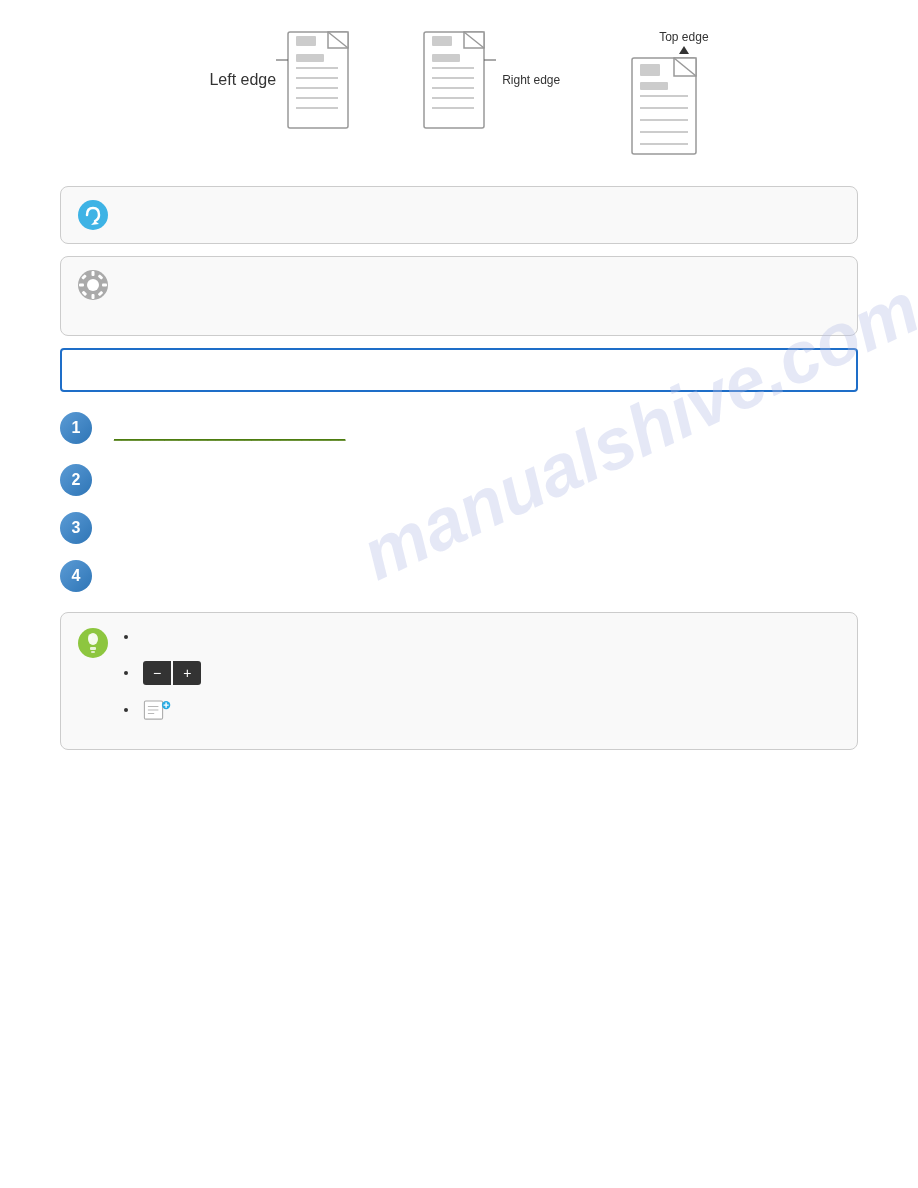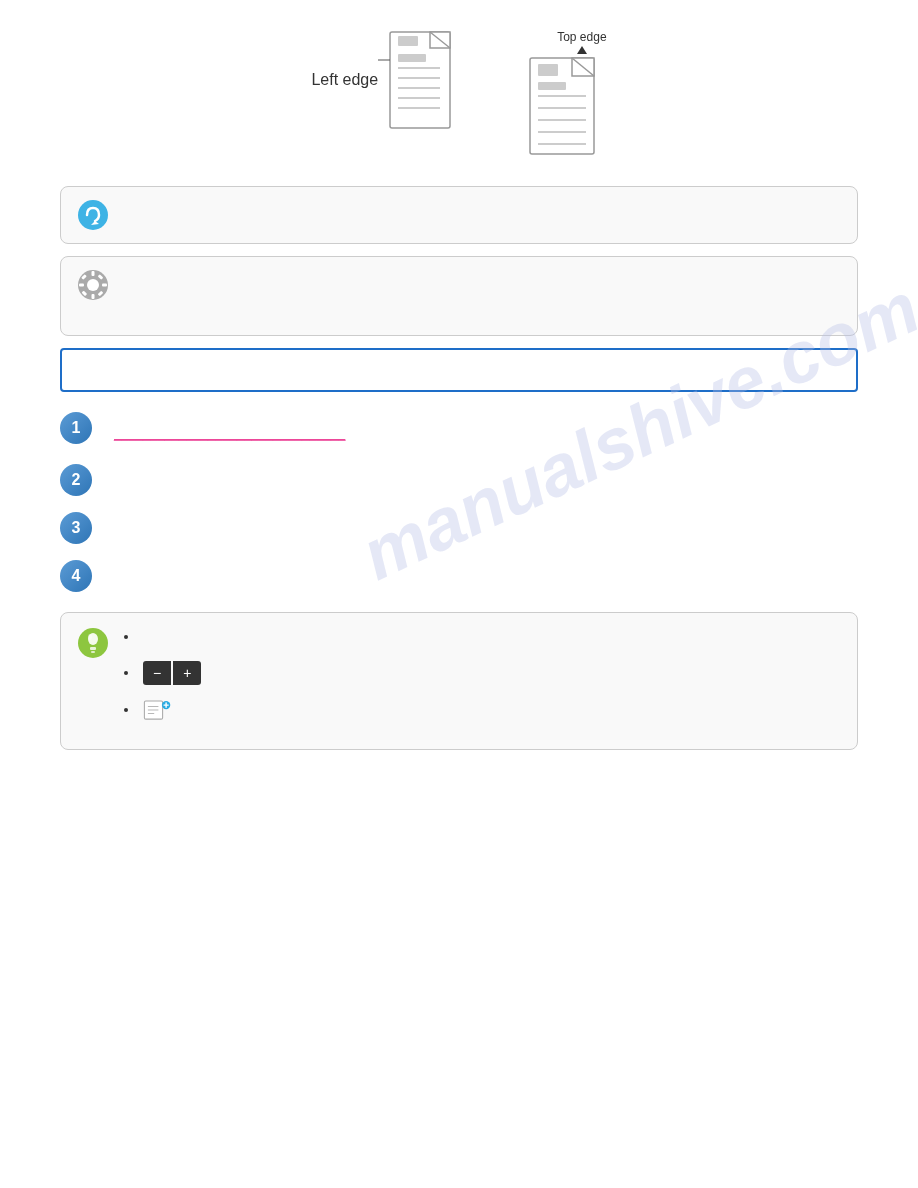--- a/index.html
+++ b/index.html
@@ -140,21 +140,21 @@
       padding-top: 4px;
     }
 
     .step-links {
       margin-top: 8px;
       padding-left: 10px;
     }
 
     .step-link {
       display: block;
-      color: #ec4899;
+      color: #4d7c0f;
       text-decoration: underline;
       font-size: 13px;
       margin-bottom: 4px;
     }
 
     
     .tip-box {
       border: 1px solid #ccc;
       border-radius: 8px;
       background: #f9f9f9;
@@ -277,20 +277,38 @@
           <line x1="20" y1="48" x2="62" y2="48" stroke="#bbb" stroke-width="1.5"></line>
           <line x1="20" y1="58" x2="62" y2="58" stroke="#bbb" stroke-width="1.5"></line>
           <line x1="20" y1="68" x2="62" y2="68" stroke="#bbb" stroke-width="1.5"></line>
           <line x1="20" y1="78" x2="62" y2="78" stroke="#bbb" stroke-width="1.5"></line>
 
           <line x1="12" y1="30" x2="0" y2="30" stroke="#555" stroke-width="1"></line>
         </svg>
       </div>
     </div>
 
+    <div class="diagram-wrapper">
+      <div class="diagram-label-line">
+        <svg class="doc-svg" viewBox="0 0 80 100">
+          <rect x="8" y="2" width="60" height="96" rx="2" fill="white" stroke="#999" stroke-width="1.5"></rect>
+          <polygon points="48,2 68,2 68,18 48,18" fill="white" stroke="#999" stroke-width="1.5"></polygon>
+          <line x1="48" y1="2" x2="68" y2="18" stroke="#999" stroke-width="1.5"></line>
+          <rect x="16" y="24" width="28" height="8" rx="1" fill="#ccc"></rect>
+          <rect x="16" y="6" width="20" height="10" rx="1" fill="#ccc"></rect>
+          <line x1="16" y1="38" x2="58" y2="38" stroke="#bbb" stroke-width="1.5"></line>
+          <line x1="16" y1="48" x2="58" y2="48" stroke="#bbb" stroke-width="1.5"></line>
+          <line x1="16" y1="58" x2="58" y2="58" stroke="#bbb" stroke-width="1.5"></line>
+          <line x1="16" y1="68" x2="58" y2="68" stroke="#bbb" stroke-width="1.5"></line>
+          <line x1="16" y1="78" x2="58" y2="78" stroke="#bbb" stroke-width="1.5"></line>
+          <line x1="68" y1="30" x2="80" y2="30" stroke="#555" stroke-width="1"></line>
+        </svg>
+        <span class="diagram-label-right">Right edge</span>
+      </div>
+    </div>
 
     <div class="diagram-wrapper">
       <div class="top-edge-container">
         <span class="top-edge-label">Top edge</span>
         <div class="top-arrow"></div>
       </div>
       <svg class="doc-svg" viewBox="0 0 80 100">
         <rect x="8" y="2" width="64" height="96" rx="2" fill="white" stroke="#999" stroke-width="1.5"></rect>
         <polygon points="50,2 72,2 72,20 50,20" fill="white" stroke="#999" stroke-width="1.5"></polygon>
         <line x1="50" y1="2" x2="72" y2="20" stroke="#999" stroke-width="1.5"></line>

